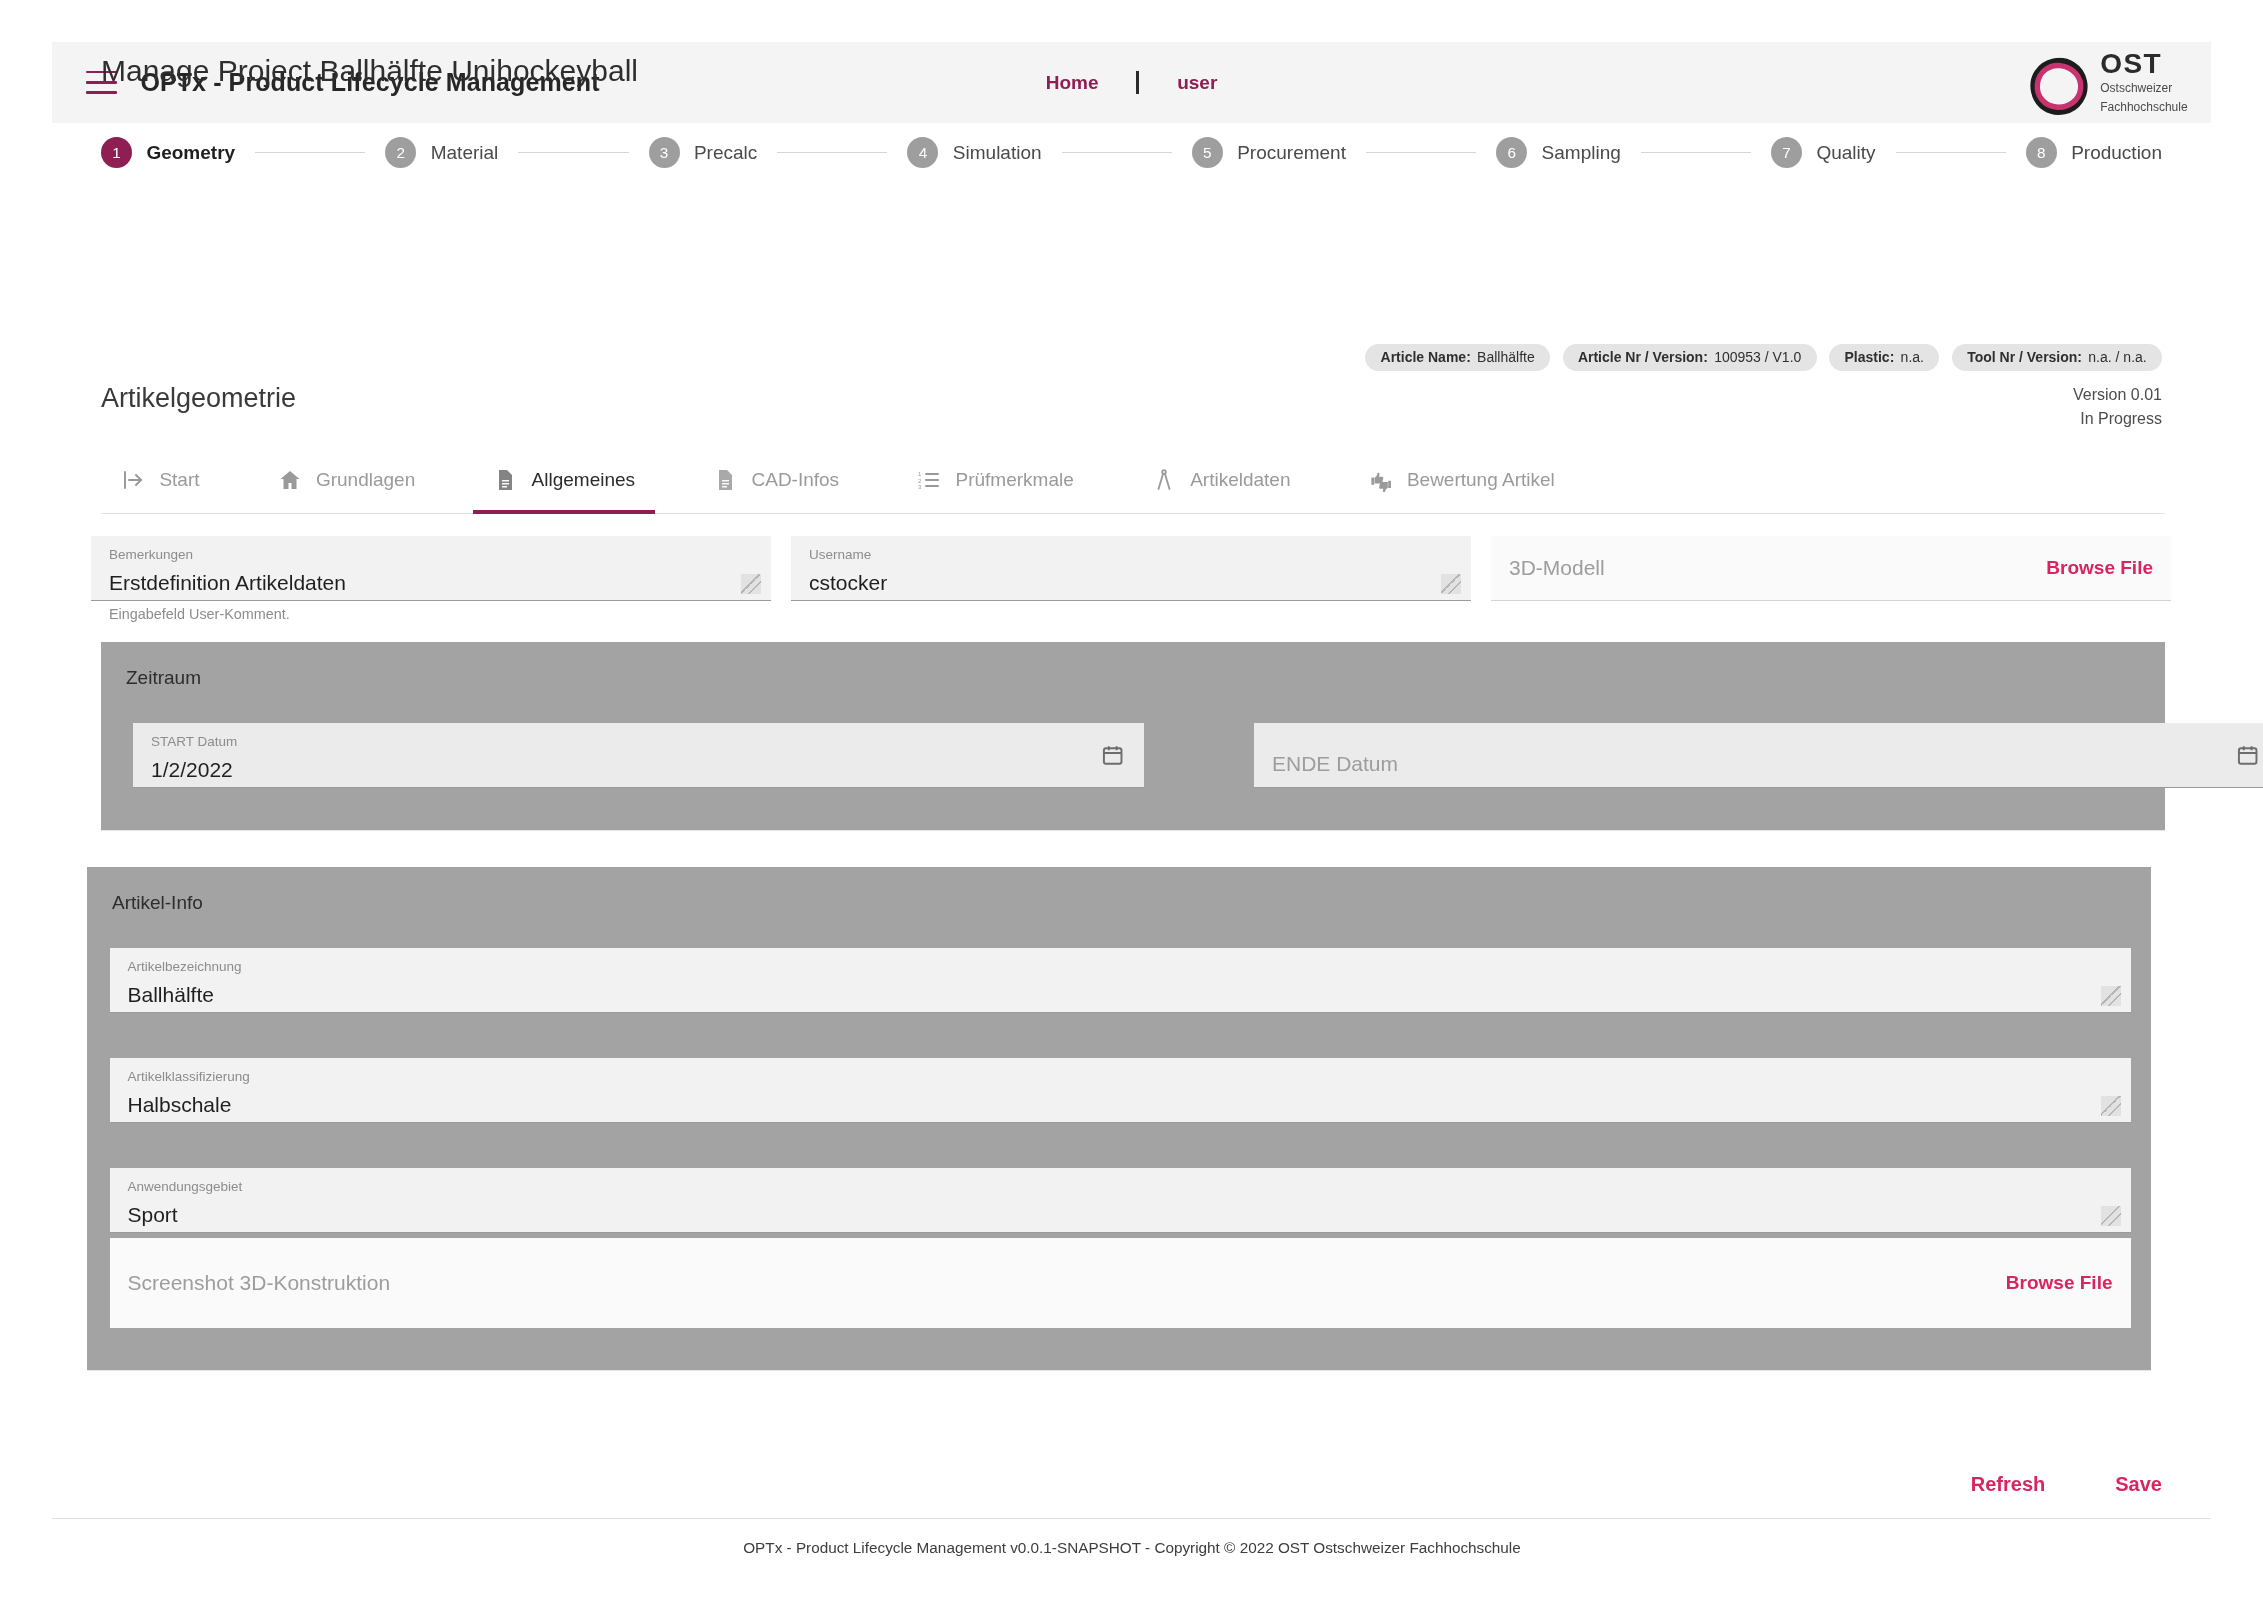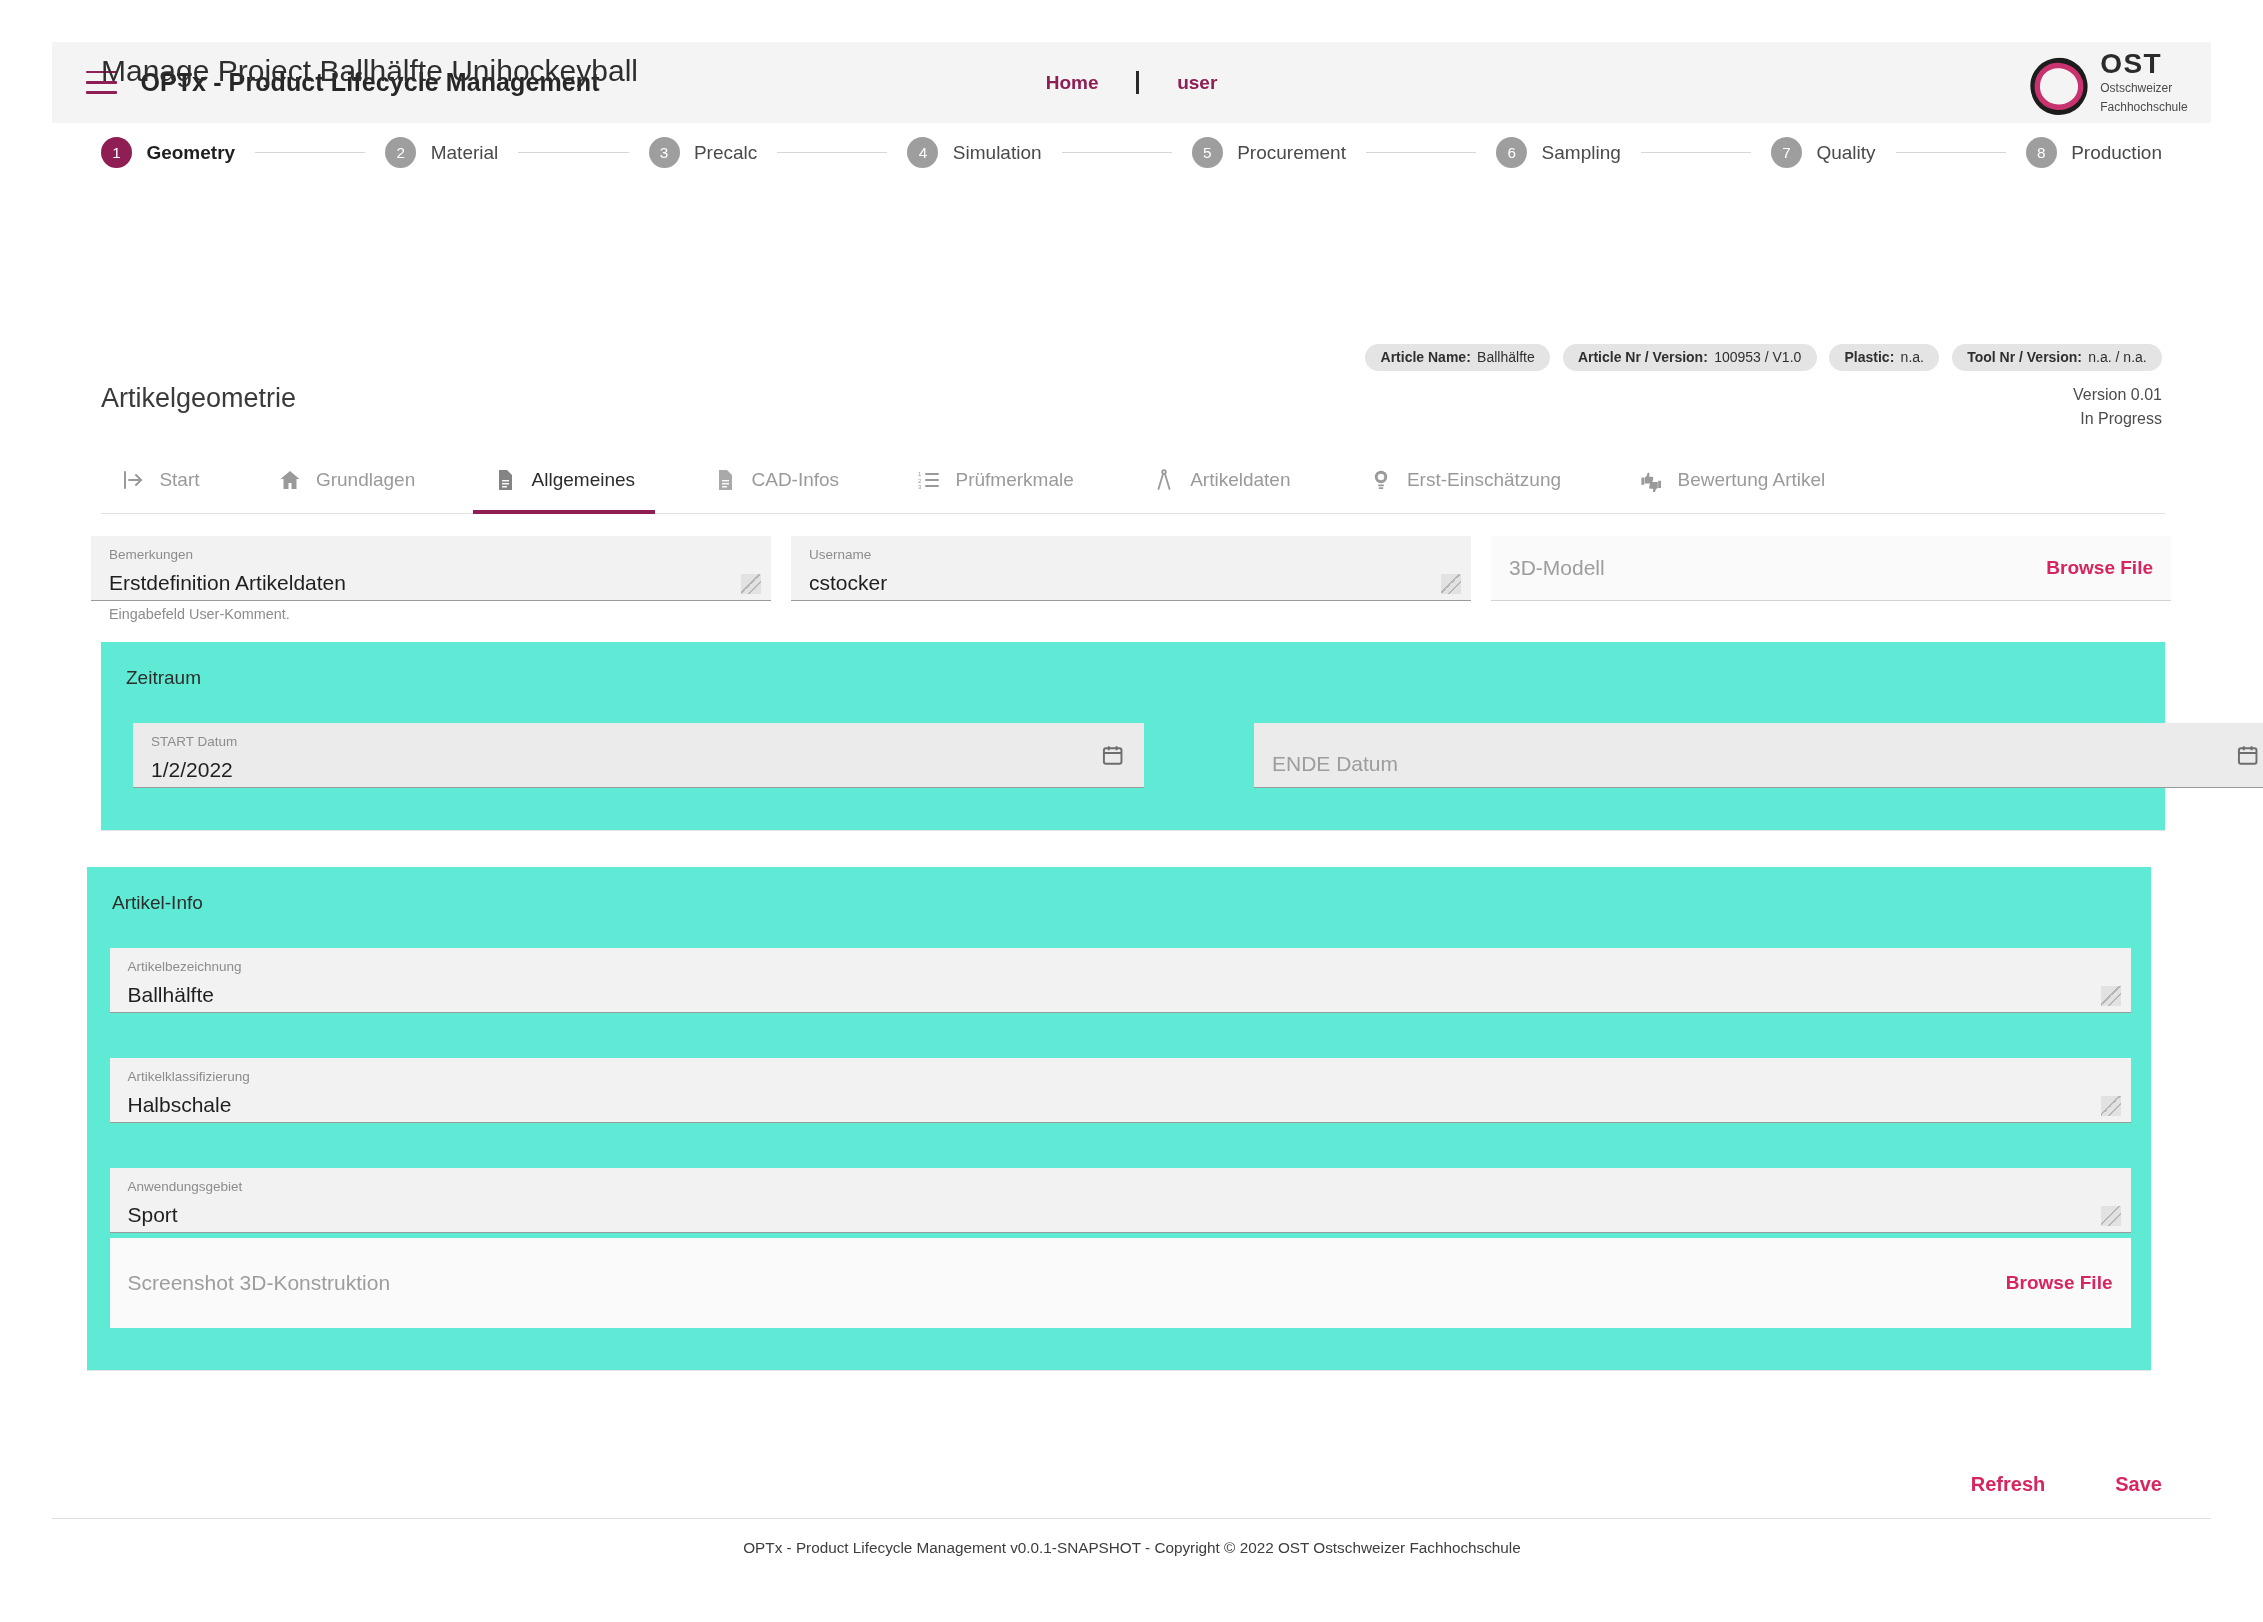--- a/index.html
+++ b/index.html
@@ -96,21 +96,21 @@
       linear-gradient(135deg, transparent 44%, #b6b6b6 44%, #b6b6b6 50%, transparent 50%),
       linear-gradient(135deg, transparent 66%, #b6b6b6 66%, #b6b6b6 72%, transparent 72%);
   }
 
   .cal-icon { position:absolute; right:20px; top:50%; transform:translateY(-50%); color:#6d6d6d; cursor:pointer; }
   .cal-icon svg { display:block; }
 
   .browse-link { font-size:19px; color:#d8245f; font-weight:700; cursor:pointer; white-space:nowrap; }
 
   
-  .panel { position:absolute; background:#5eead4; border-bottom:0.9px solid #e4e4e4; }
+  .panel { position:absolute; background:#a3a3a3; border-bottom:0.9px solid #e4e4e4; }
   .panel-title { position:absolute; font-size:19px; color:#2d2d2d; }
 
   
   .actions { position:absolute; right:102px; top:1473px; display:flex; gap:70px; }
   .action-btn { font-size:20px; color:#d8245f; font-weight:700; cursor:pointer; }
 
   .footer-rule { position:absolute; left:52px; top:1518px; width:2159px; height:0.9px; background:#e0e0e0; }
   .footer-text { position:absolute; left:0; right:0; top:1539px; text-align:center; font-size:15.3px; color:#3d3d3d; }
 </style>
 </head>
@@ -265,30 +265,20 @@
         <span class="tab-label">Prüfmerkmale</span>
       </div>
       <div class="tab">
         <span class="tab-icon">
           <svg width="24" height="24" viewBox="0 0 24 24" fill="none" stroke="currentColor" stroke-width="1.8" stroke-linecap="round">
             <circle cx="12" cy="4" r="1.8"></circle>
             <path d="M11 6 6.5 21M13 6l4.5 15"></path>
           </svg>
         </span>
         <span class="tab-label">Artikeldaten</span>
-      </div>
-      <div class="tab">
-        <span class="tab-icon">
-          <svg width="24" height="24" viewBox="0 0 24 24" fill="currentColor">
-            <circle cx="12" cy="9" r="6.2"></circle>
-            <circle cx="12" cy="9" r="3.3" fill="#fafafa"></circle>
-            <path d="M9.2 16.5h5.6v1.7H9.2zM9.8 19.3h4.4V21H9.8z"></path>
-          </svg>
-        </span>
-        <span class="tab-label">Erst-Einschätzung</span>
       </div>
       <div class="tab">
         <span class="tab-icon">
           <svg width="27" height="24" viewBox="0 0 30 24" fill="currentColor">
             <path d="M3 9h3.5v9H3z"></path>
             <path d="M7 9c1.8-.6 3-2.4 3.3-4.5.1-1 .6-1.6 1.4-1.6.9 0 1.5.7 1.4 1.8L12.7 8h3.6c1 0 1.7.9 1.5 1.9l-1 5c-.2.9-.9 1.5-1.8 1.5H7V9z"></path>
             <g transform="translate(13.5,7.5)">
               <path d="M14 14.5h-3.5v-9H14z"></path>
               <path d="M10 14.5c-1.8.6-3 2.4-3.3 4.5-.1 1-.6 1.6-1.4 1.6-.9 0-1.5-.7-1.4-1.8l.4-3.3H.7c-1 0-1.7-.9-1.5-1.9l1-5c.2-.9.9-1.5 1.8-1.5H10v7.4z"></path>
             </g>

